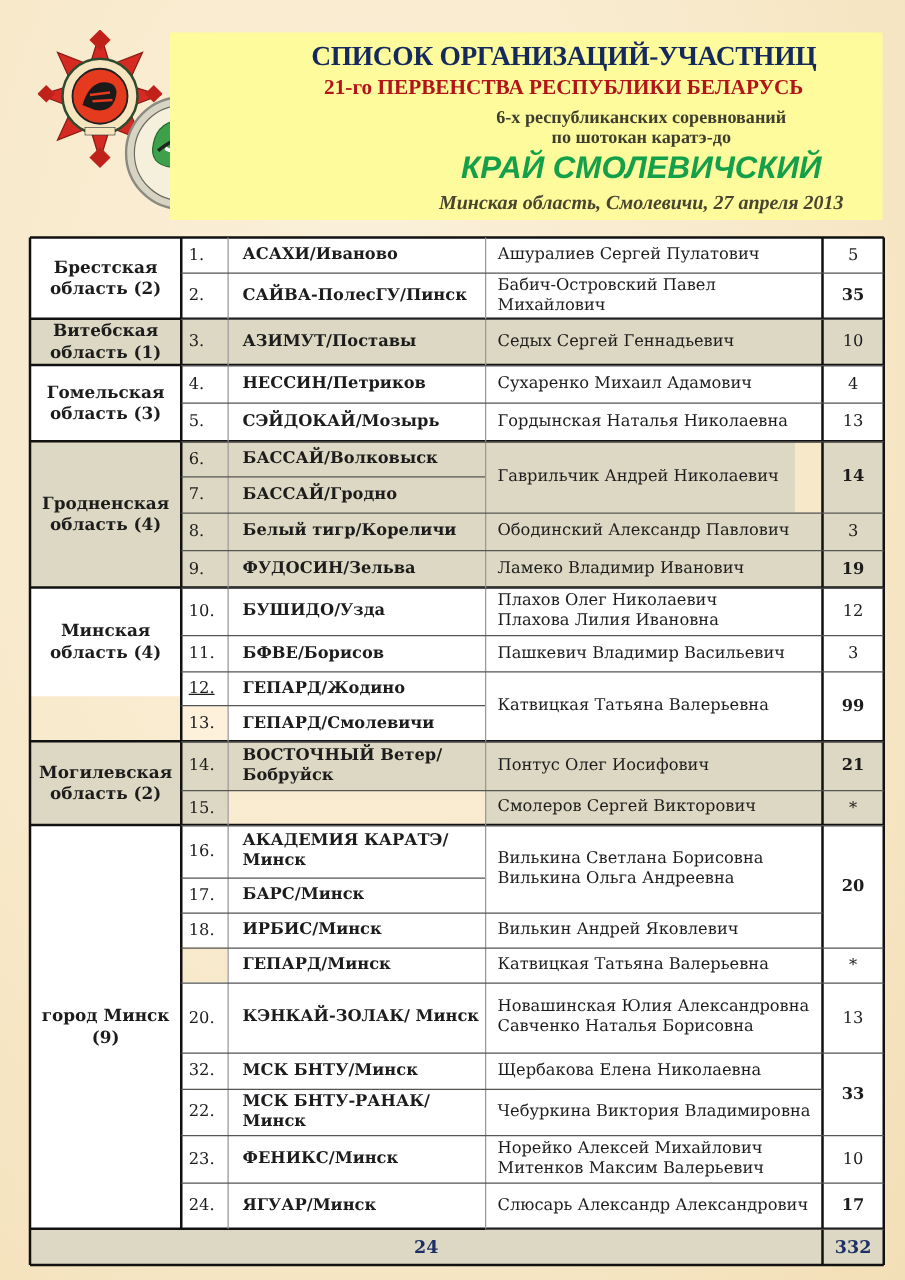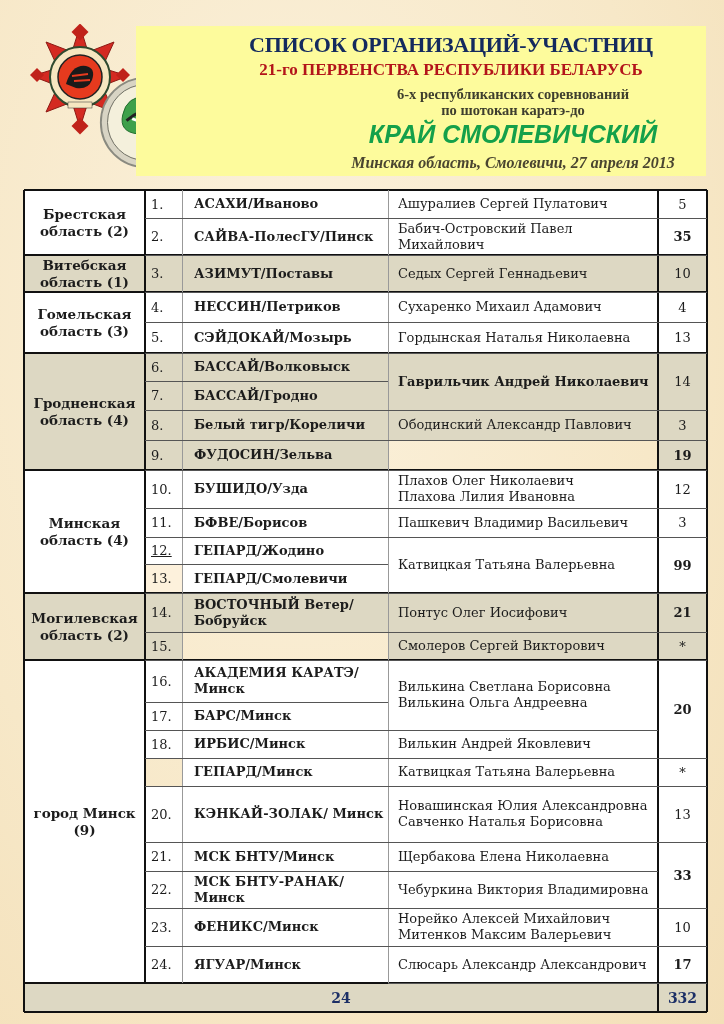--- a/index.html
+++ b/index.html
@@ -84,21 +84,21 @@
     </div>
     <div class="cell c-region shade" style="left: 0px; width: 121px; top: 65px; height: 37px;">
       <span style="white-space: pre-line;">Витебская область (1)</span>
     </div>
     <div class="cell c-region white" style="left: 0px; width: 121px; top: 102px; height: 61px;">
       <span style="white-space: pre-line;">Гомельская область (3)</span>
     </div>
     <div class="cell c-region shade" style="left: 0px; width: 121px; top: 163px; height: 117px;">
       <span style="white-space: pre-line;">Гродненская область (4)</span>
     </div>
-    <div class="cell c-region white" style="left: 0px; width: 121px; top: 280px; height: 123px;">
+    <div class="cell c-region white" style="left: 0px; width: 121px; top: 280px; height: 87px;">
       <span style="white-space: pre-line;">Минская область (4)</span>
     </div>
     <div class="cell c-region shade" style="left: 0px; width: 121px; top: 403px; height: 67px;">
       <span style="white-space: pre-line;">Могилевская область (2)</span>
     </div>
     <div class="cell c-region white" style="left: 0px; width: 121px; top: 470px; height: 323px;">
       <span style="white-space: pre-line;">город Минск (9)</span>
     </div>
     <div class="cell c-num white" style="left: 121px; width: 37px; top: 0px; height: 28px;">
       <span style="white-space: pre-line;">1.</span>
@@ -214,21 +214,21 @@
     <div class="cell c-club white" style="left: 158px; width: 206px; top: 568px; height: 28px;">
       <span style="white-space: pre-line;">ГЕПАРД/Минск</span>
     </div>
     <div class="cell c-num white" style="left: 121px; width: 37px; top: 596px; height: 56px;">
       <span style="white-space: pre-line;">20.</span>
     </div>
     <div class="cell c-club white" style="left: 158px; width: 206px; top: 596px; height: 56px;">
       <span style="white-space: pre-line;">КЭНКАЙ-ЗОЛАК/ Минск</span>
     </div>
     <div class="cell c-num white" style="left: 121px; width: 37px; top: 652px; height: 29px;">
-      <span style="white-space: pre-line;">21.</span>
+      <span style="white-space: pre-line;">32.</span>
     </div>
     <div class="cell c-club white" style="left: 158px; width: 206px; top: 652px; height: 29px;">
       <span style="white-space: pre-line;">МСК БНТУ/Минск</span>
     </div>
     <div class="cell c-num white" style="left: 121px; width: 37px; top: 681px; height: 37px;">
       <span style="white-space: pre-line;">22.</span>
     </div>
     <div class="cell c-club white" style="left: 158px; width: 206px; top: 681px; height: 37px;">
       <span style="white-space: pre-line;">МСК БНТУ-РАНАК/ Минск</span>
     </div>
@@ -252,25 +252,28 @@
     </div>
     <div class="cell c-coach shade" style="left: 364px; width: 270px; top: 65px; height: 37px;">
       <span style="white-space: pre-line;">Седых Сергей Геннадьевич</span>
     </div>
     <div class="cell c-coach white" style="left: 364px; width: 270px; top: 102px; height: 30px;">
       <span style="white-space: pre-line;">Сухаренко Михаил Адамович</span>
     </div>
     <div class="cell c-coach white" style="left: 364px; width: 270px; top: 132px; height: 31px;">
       <span style="white-space: pre-line;">Гордынская Наталья Николаевна</span>
     </div>
-    <div class="cell c-coach shade" style="left: 364px; width: 270px; top: 163px; height: 57px; font-weight: bold;">
+    <div class="cell c-coach shade" style="left: 364px; width: 248px; top: 163px; height: 57px;">
       <span style="white-space: pre-line;">Гаврильчик Андрей Николаевич</span>
     </div>
     <div class="cell c-coach shade" style="left: 364px; width: 270px; top: 220px; height: 30px;">
       <span style="white-space: pre-line;">Ободинский Александр Павлович</span>
+    </div>
+    <div class="cell c-coach shade" style="left: 364px; width: 270px; top: 250px; height: 30px;">
+      <span style="white-space: pre-line;">Ламеко Владимир Иванович</span>
     </div>
     <div class="cell c-coach white" style="left: 364px; width: 270px; top: 280px; height: 38px;">
       <span style="white-space: pre-line;">Плахов Олег Николаевич
 Плахова Лилия Ивановна</span>
     </div>
     <div class="cell c-coach white" style="left: 364px; width: 270px; top: 318px; height: 29px;">
       <span style="white-space: pre-line;">Пашкевич Владимир Васильевич</span>
     </div>
     <div class="cell c-coach white" style="left: 364px; width: 270px; top: 347px; height: 56px;">
       <span style="white-space: pre-line;">Катвицкая Татьяна Валерьевна</span>
@@ -317,21 +320,21 @@
     <div class="cell c-score shade" style="left: 634px; width: 49px; top: 65px; height: 37px;">
       <span style="white-space: pre-line;">10</span>
     </div>
     <div class="cell c-score white" style="left: 634px; width: 49px; top: 102px; height: 30px;">
       <span style="white-space: pre-line;">4</span>
     </div>
     <div class="cell c-score white" style="left: 634px; width: 49px; top: 132px; height: 31px;">
       <span style="white-space: pre-line;">13</span>
     </div>
     <div class="cell c-score shade" style="left: 634px; width: 49px; top: 163px; height: 57px;">
-      <span style="white-space: pre-line;">14</span>
+      <span style="white-space: pre-line; font-weight: bold;">14</span>
     </div>
     <div class="cell c-score shade" style="left: 634px; width: 49px; top: 220px; height: 30px;">
       <span style="white-space: pre-line;">3</span>
     </div>
     <div class="cell c-score shade bold" style="left: 634px; width: 49px; top: 250px; height: 30px;">
       <span style="white-space: pre-line;">19</span>
     </div>
     <div class="cell c-score white" style="left: 634px; width: 49px; top: 280px; height: 38px;">
       <span style="white-space: pre-line;">12</span>
     </div>

